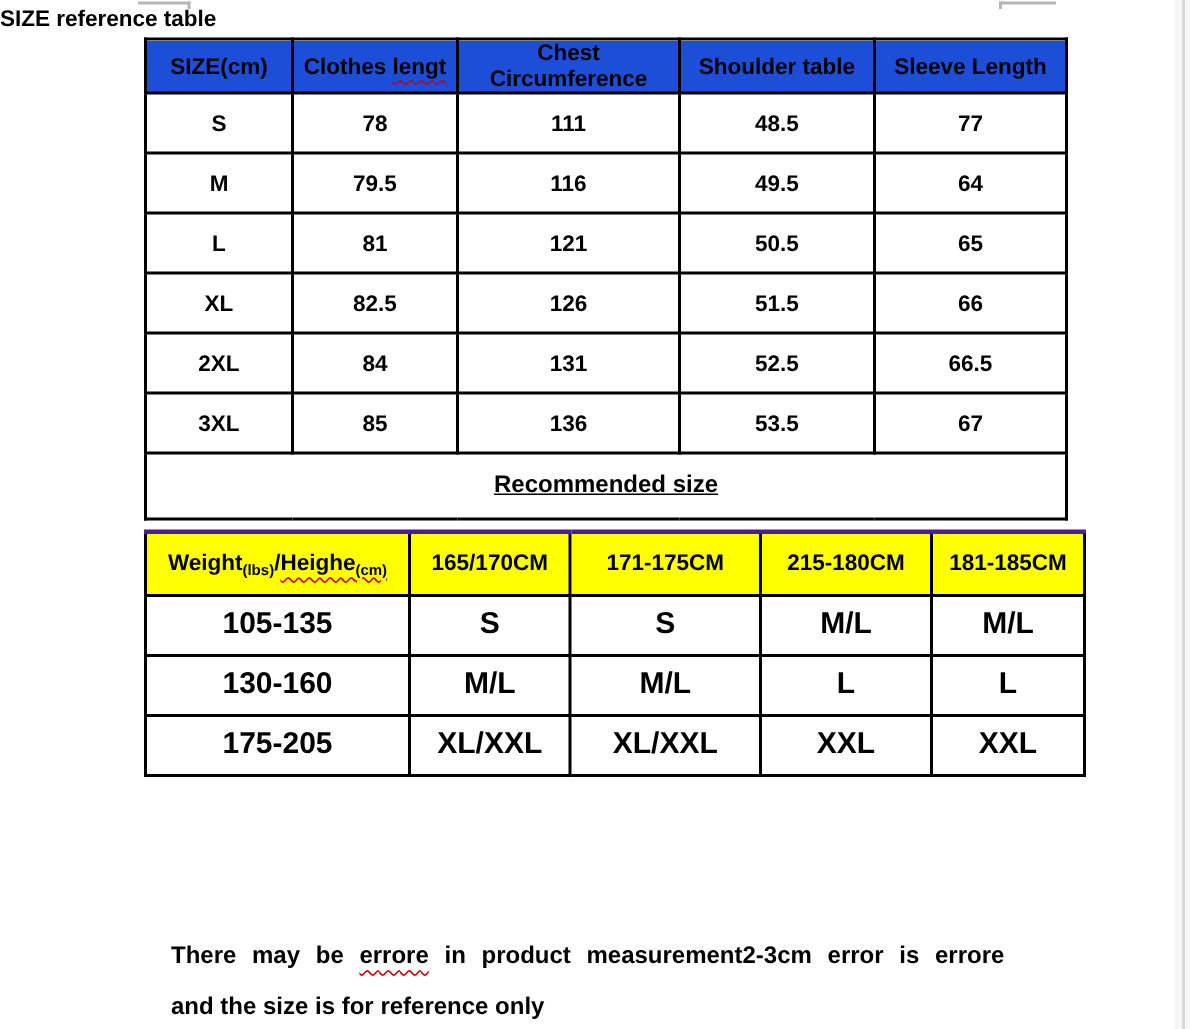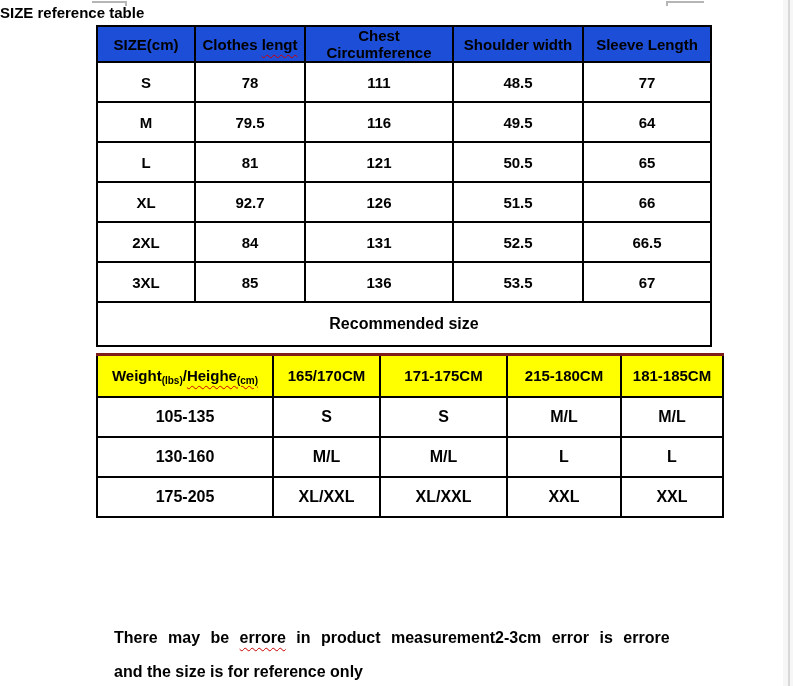--- a/index.html
+++ b/index.html
@@ -31,26 +31,26 @@
     vertical-align: middle;
     font-size: 15px;
     padding: 0;
     overflow: hidden;
   }
 
   
   #t1 { left: 96px; top: 25px; width: 614px; }
   #t1 .hrow td { background: #1d4ed8; height: 28px; }
   #t1 .drow td { height: 40px; }
-  #t1 .rec-row td { height: 44px; font-size: 16px; }
+  #t1 .rec-row td { height: 44px; font-size: 16px; text-decoration: underline; }
 
   
   #t2 { left: 96px; top: 353px; width: 626px; }
-  #t2 .hrow td { background: #ffff00; height: 42px; border-top: 3px solid #7f1d1d; font-size: 15px; }
-  #t2 .drow td { height: 40px; font-size: 16px; }
+  #t2 .hrow td { background: #ffff00; height: 42px; border-top: 3px solid #4c1d95; font-size: 15px; }
+  #t2 .drow td { height: 40px; font-size: 20px; }
 
   .sub {
     font-size: 10px;
     position: relative;
     bottom: -3px;
   }
   .sq {
     text-decoration-line: underline;
     text-decoration-style: wavy;
     text-decoration-color: #cc0000;
@@ -113,21 +113,21 @@
         <col style="width:110px">
         <col style="width:148px">
         <col style="width:130px">
         <col style="width:128px">
     </colgroup>
     <tbody>
         <tr class="hrow">
       <td>SIZE(cm)</td>
       <td><span>Clothes</span> <span class="sq">lengt</span></td>
       <td>Chest Circumference</td>
-      <td>Shoulder width</td>
+      <td>Shoulder table</td>
       <td>Sleeve Length</td>
     </tr>
     <tr class="drow">
       <td>S</td>
       <td>78</td>
       <td>111</td>
       <td>48.5</td>
       <td>77</td>
     </tr>
     <tr class="drow">
@@ -139,21 +139,21 @@
     </tr>
     <tr class="drow">
       <td>L</td>
       <td>81</td>
       <td>121</td>
       <td>50.5</td>
       <td>65</td>
     </tr>
     <tr class="drow">
       <td>XL</td>
-      <td>92.7</td>
+      <td>82.5</td>
       <td>126</td>
       <td>51.5</td>
       <td>66</td>
     </tr>
     <tr class="drow">
       <td>2XL</td>
       <td>84</td>
       <td>131</td>
       <td>52.5</td>
       <td>66.5</td>

